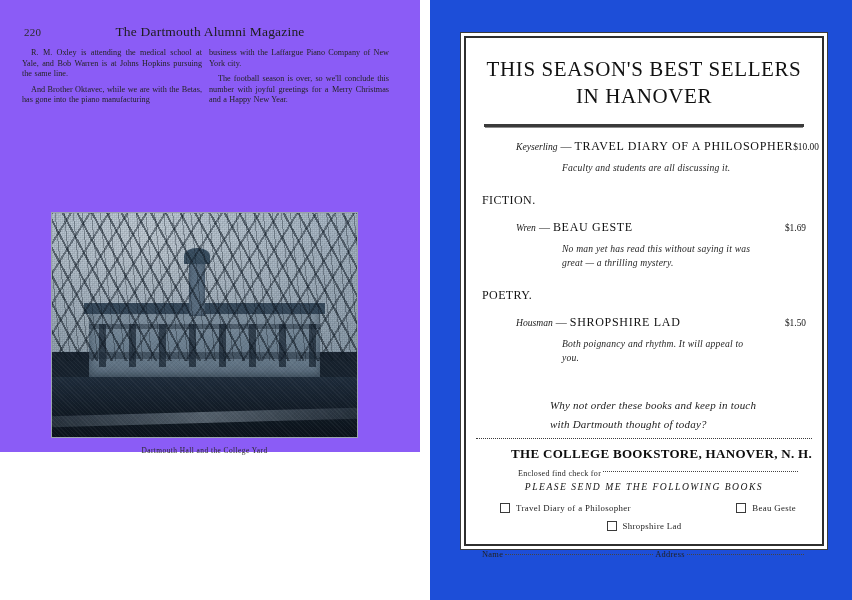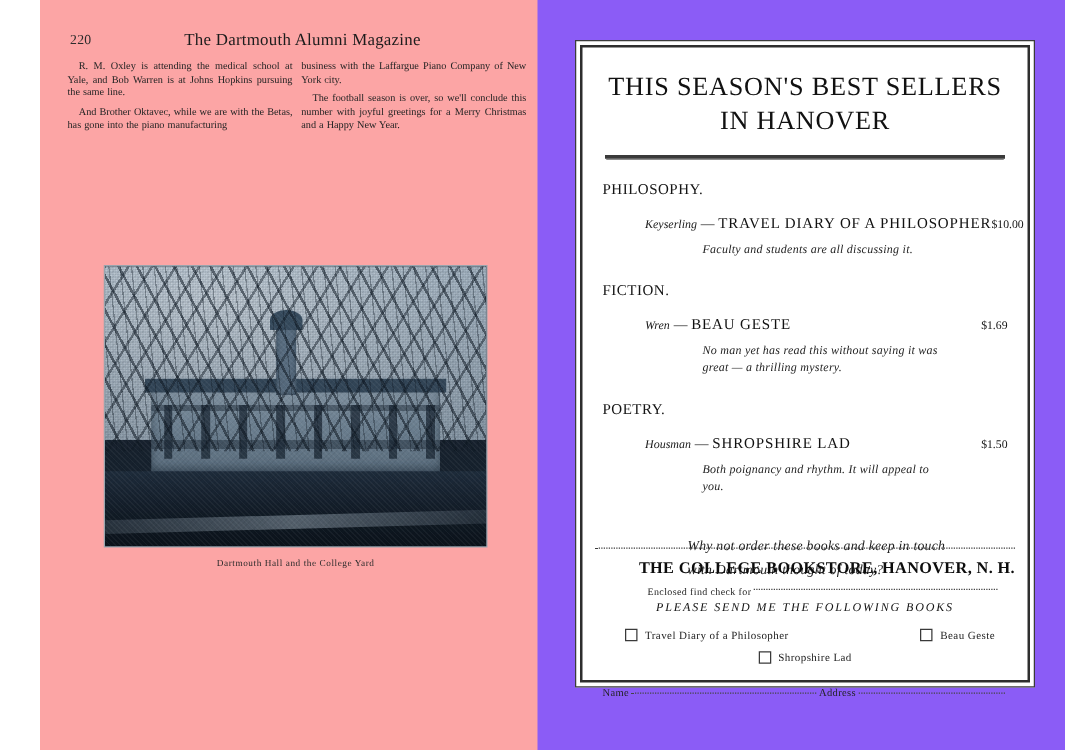--- a/index.html
+++ b/index.html
@@ -13,23 +13,22 @@
     position: relative;
     font-family: "Liberation Serif", "DejaVu Serif", serif;
     color: #1a1a1a;
     overflow: hidden;
   }
 
   
   #left-page {
     position: absolute;
     left: 0; top: 0;
-    width: 420px; height: 600px;
-    background: #fca5a5;
-    margin-left: 32px;
+    width: 420px; height: 452px;
+    background: #8b5cf6;
   }
   #page-number {
     position: absolute;
     left: 24px; top: 26px;
     font-size: 11px;
     letter-spacing: .2px;
     color: #2b2b2b;
   }
   #running-head {
     position: absolute;
@@ -179,21 +178,21 @@
     font-size: 7.4px;
     letter-spacing: .45px;
     color: #2a2a2a;
   }
 
   
   #right-page {
     position: absolute;
     left: 430px; top: 0;
     width: 422px; height: 600px;
-    background: #8b5cf6;
+    background: #1d4ed8;
   }
   #ad-frame {
     position: absolute;
     left: 30px; top: 32px;
     width: 368px; height: 518px;
     border: 1px solid #3b3b3b;
     box-sizing: border-box;
     padding: 3px;
     background: #ffffff;
   }
@@ -415,21 +414,20 @@
 <div id="right-page">
   <div id="ad-frame">
     <div id="ad-inner">
 
       <div id="ad-headline">
         <div>THIS SEASON'S BEST SELLERS</div>
         <div>IN HANOVER</div>
       </div>
       <div id="headline-rule"></div>
 
-      <div class="category">PHILOSOPHY.</div>
       <div class="book-line">
         <span class="book-author">Keyserling</span>
         <span class="book-dash">—</span>
         <span class="book-title">TRAVEL DIARY OF A PHILOSOPHER</span>
         <span class="book-price">$10.00</span>
       </div>
       <div class="book-note">Faculty and students are all discussing it.</div>
 
       <div class="category">FICTION.</div>
       <div class="book-line">

